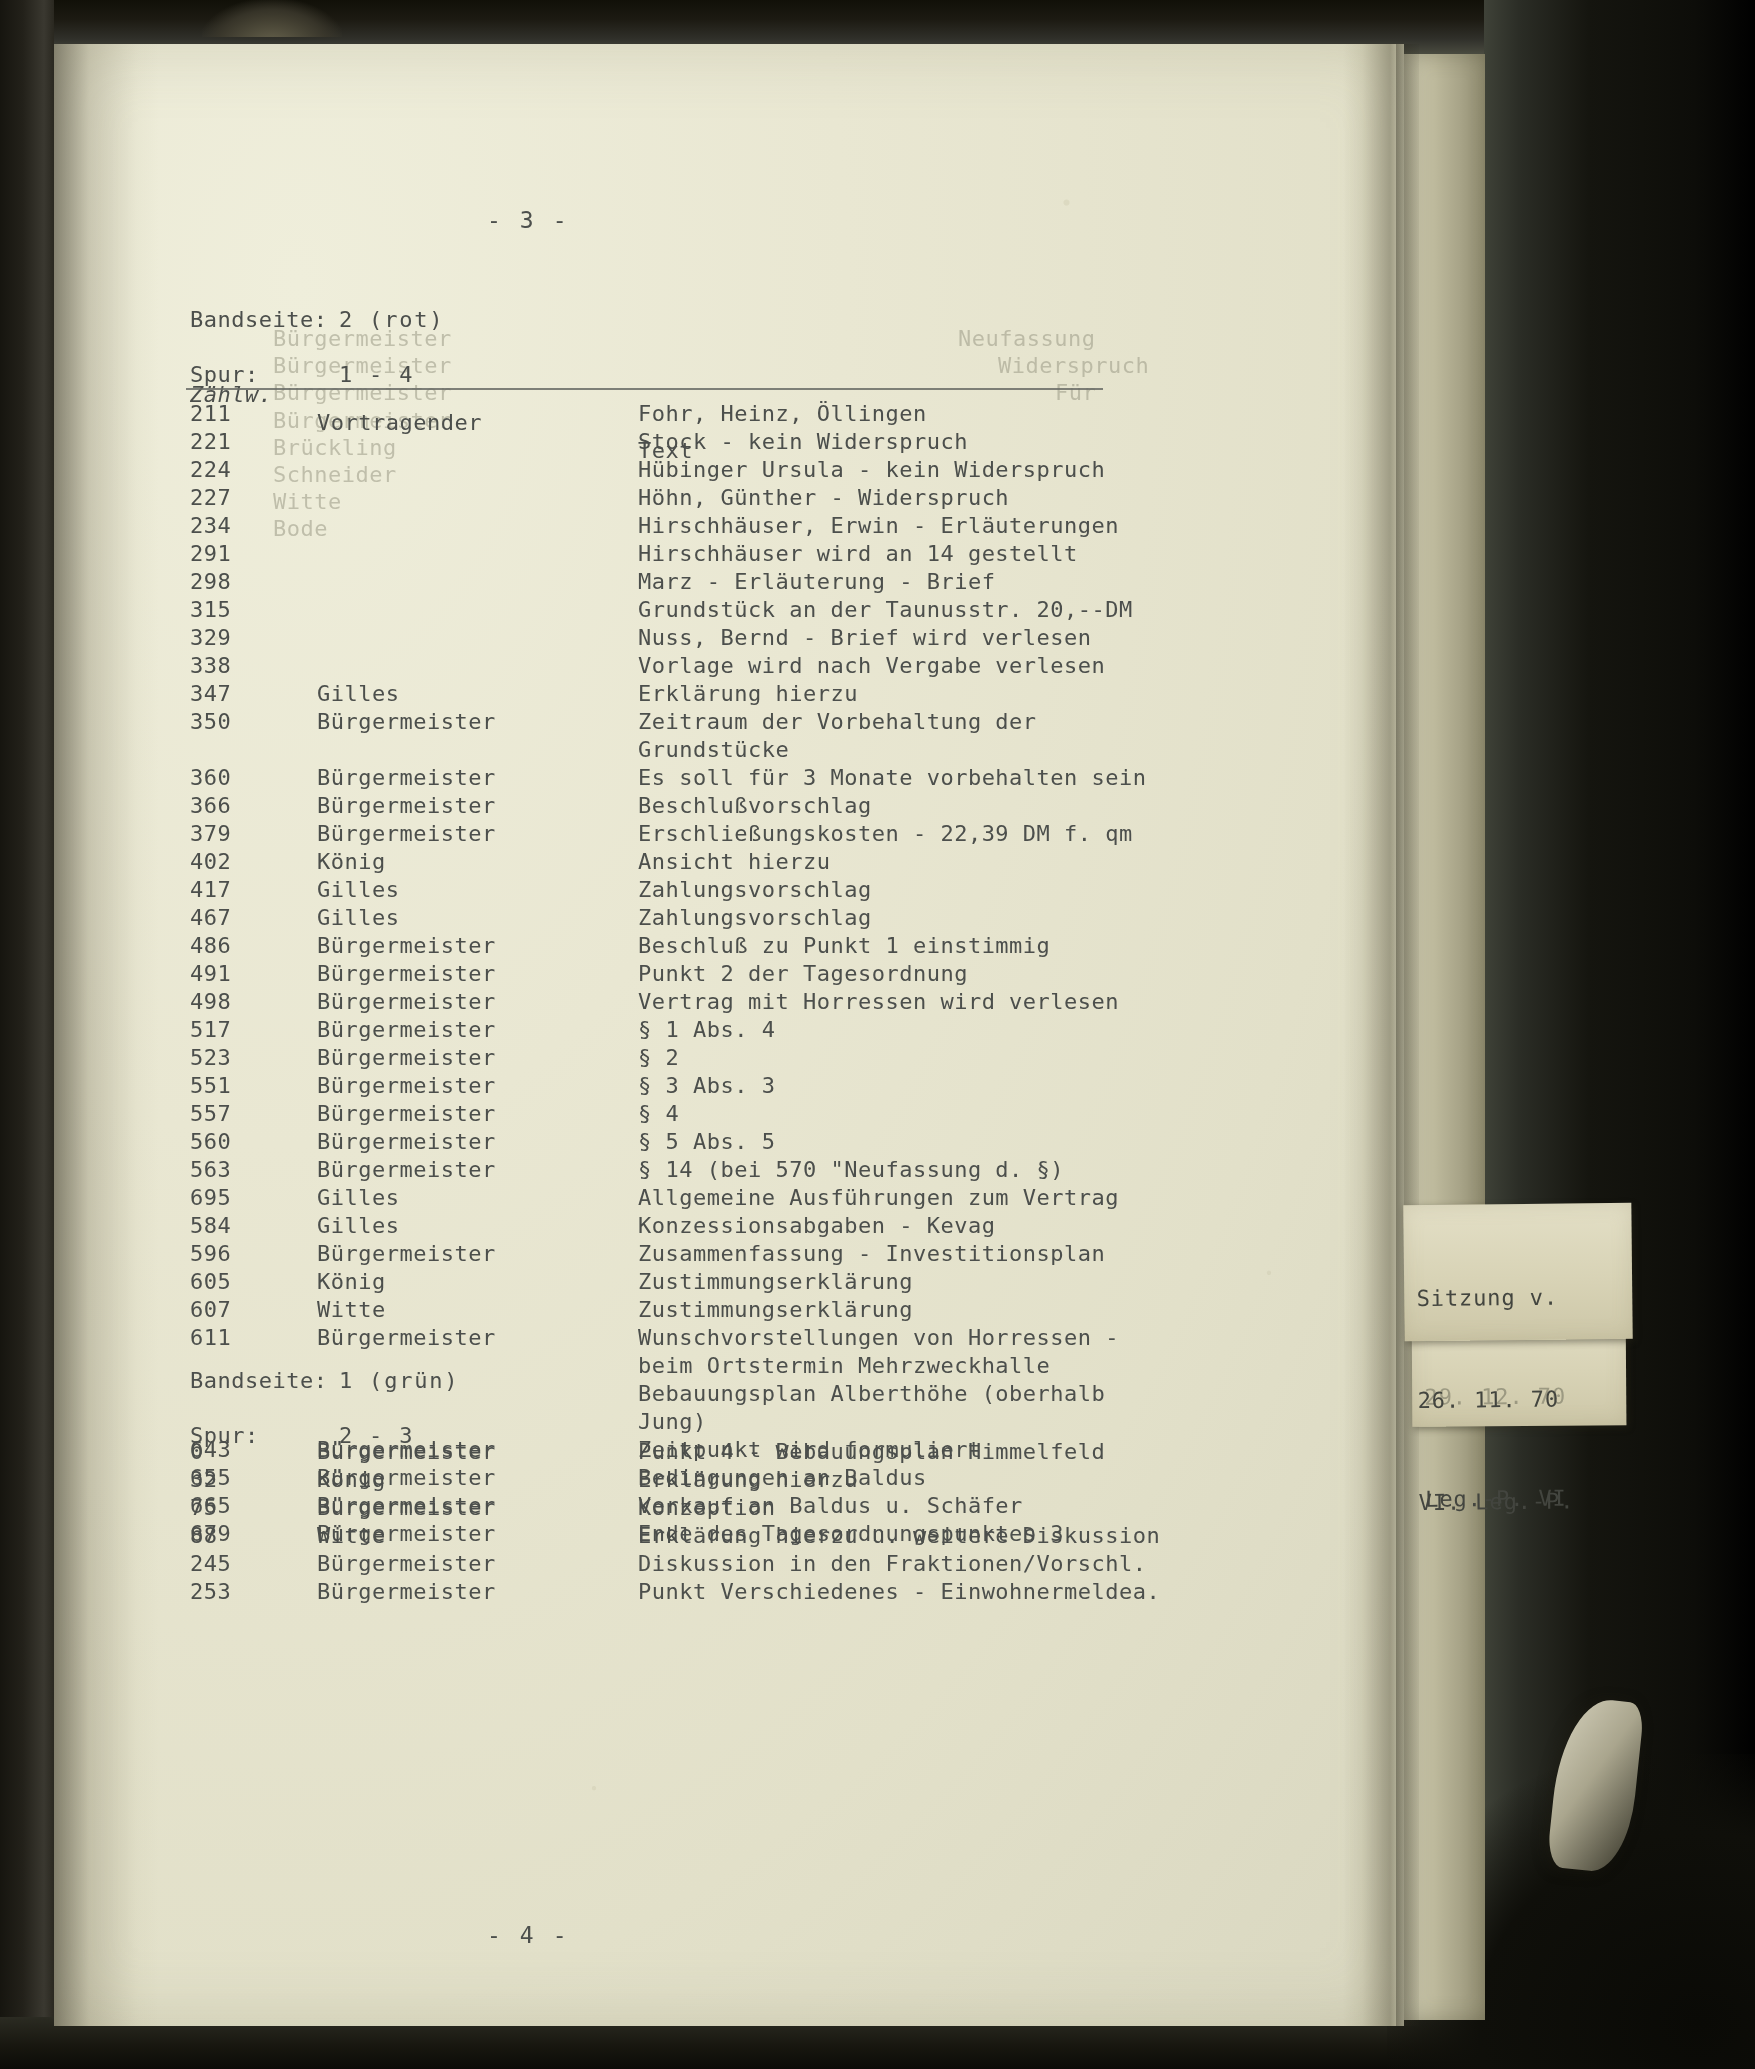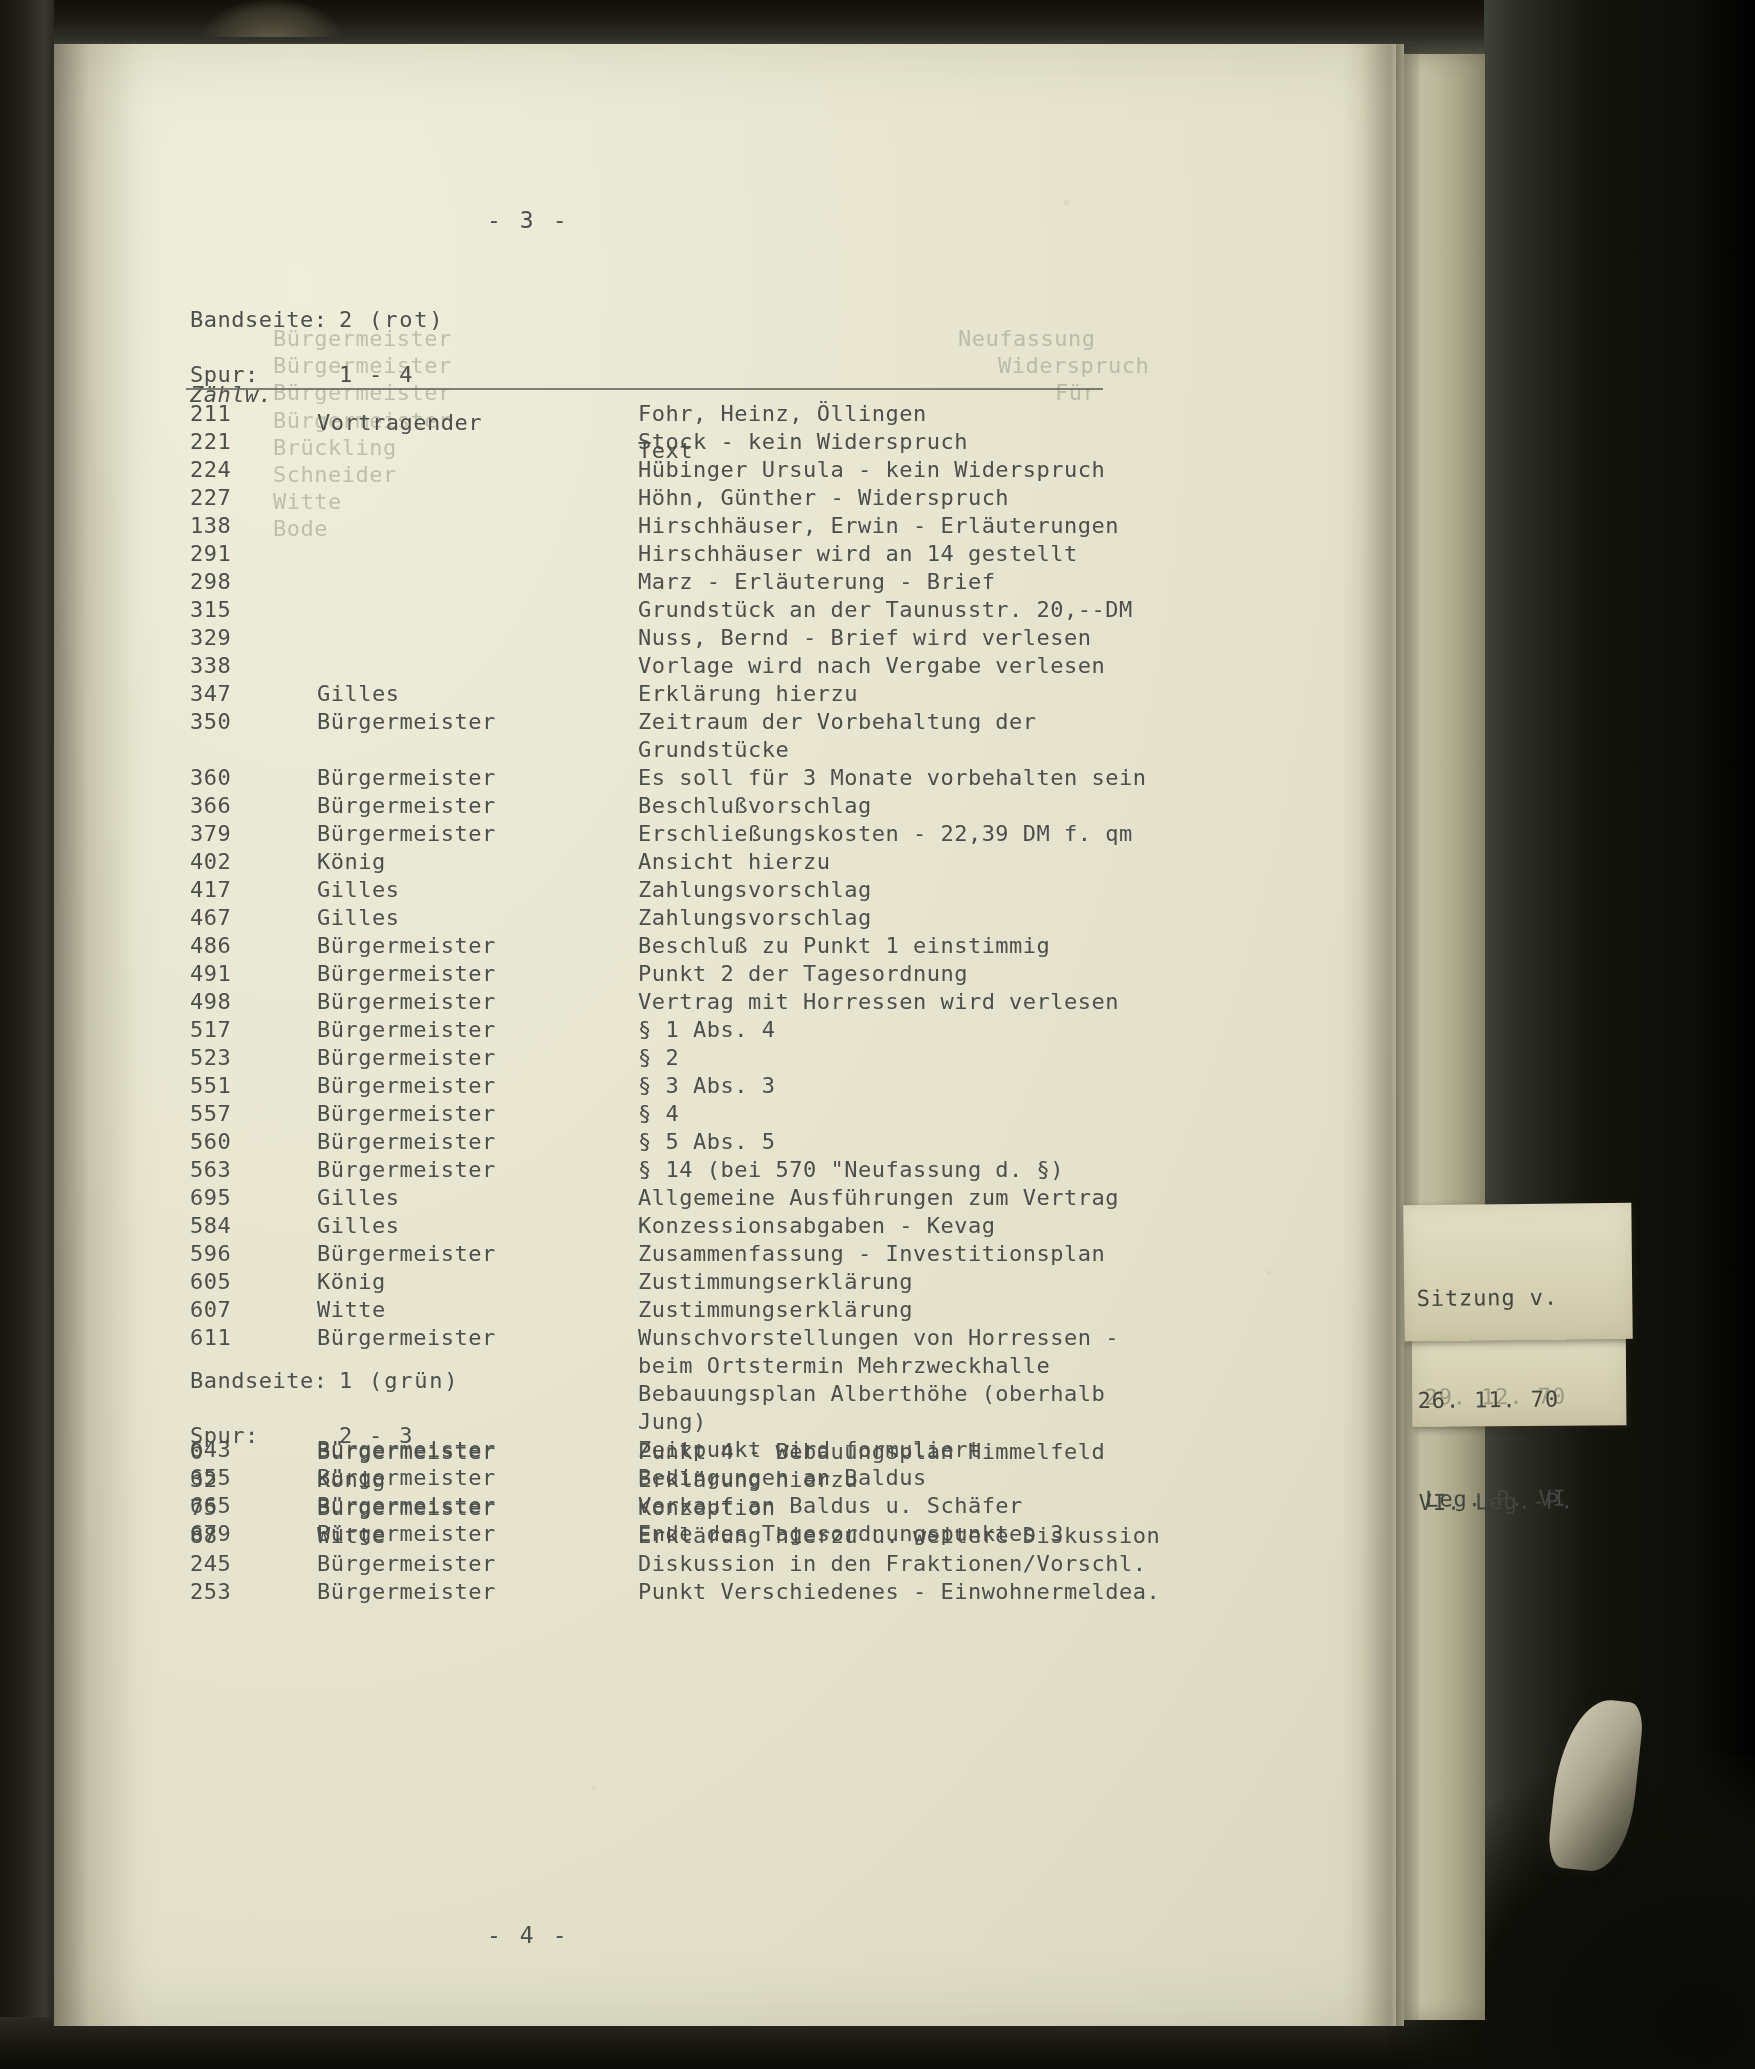--- a/index.html
+++ b/index.html
@@ -257,21 +257,21 @@
         <span class="c2">Vortragender</span>
         <span class="c3">Text</span>
       </div>
       <div class="rule" style="top:344px;"></div>
 
       <div class="rows" id="rows-1" style="top:356px;">
           <div class="row"><span class="c1">211</span><span class="c2"></span><span class="c3">Fohr, Heinz, Öllingen</span></div>
           <div class="row"><span class="c1">221</span><span class="c2"></span><span class="c3">Stock - kein Widerspruch</span></div>
           <div class="row"><span class="c1">224</span><span class="c2"></span><span class="c3">Hübinger Ursula - kein Widerspruch</span></div>
           <div class="row"><span class="c1">227</span><span class="c2"></span><span class="c3">Höhn, Günther - Widerspruch</span></div>
-          <div class="row"><span class="c1">138</span><span class="c2"></span><span class="c3">Hirschhäuser, Erwin - Erläuterungen</span></div>
+          <div class="row"><span class="c1">234</span><span class="c2"></span><span class="c3">Hirschhäuser, Erwin - Erläuterungen</span></div>
           <div class="row"><span class="c1">291</span><span class="c2"></span><span class="c3">Hirschhäuser wird an 14 gestellt</span></div>
           <div class="row"><span class="c1">298</span><span class="c2"></span><span class="c3">Marz - Erläuterung - Brief</span></div>
           <div class="row"><span class="c1">315</span><span class="c2"></span><span class="c3">Grundstück an der Taunusstr. 20,--DM</span></div>
           <div class="row"><span class="c1">329</span><span class="c2"></span><span class="c3">Nuss, Bernd - Brief wird verlesen</span></div>
           <div class="row"><span class="c1">338</span><span class="c2"></span><span class="c3">Vorlage wird nach Vergabe verlesen</span></div>
           <div class="row"><span class="c1">347</span><span class="c2">Gilles</span><span class="c3">Erklärung hierzu</span></div>
           <div class="row"><span class="c1">350</span><span class="c2">Bürgermeister</span><span class="c3">Zeitraum der Vorbehaltung der</span></div>
           <div class="row cont"><span class="c1"></span><span class="c2"></span><span class="c3">Grundstücke</span></div>
           <div class="row"><span class="c1">360</span><span class="c2">Bürgermeister</span><span class="c3">Es soll für 3 Monate vorbehalten sein</span></div>
           <div class="row"><span class="c1">366</span><span class="c2">Bürgermeister</span><span class="c3">Beschlußvorschlag</span></div>

